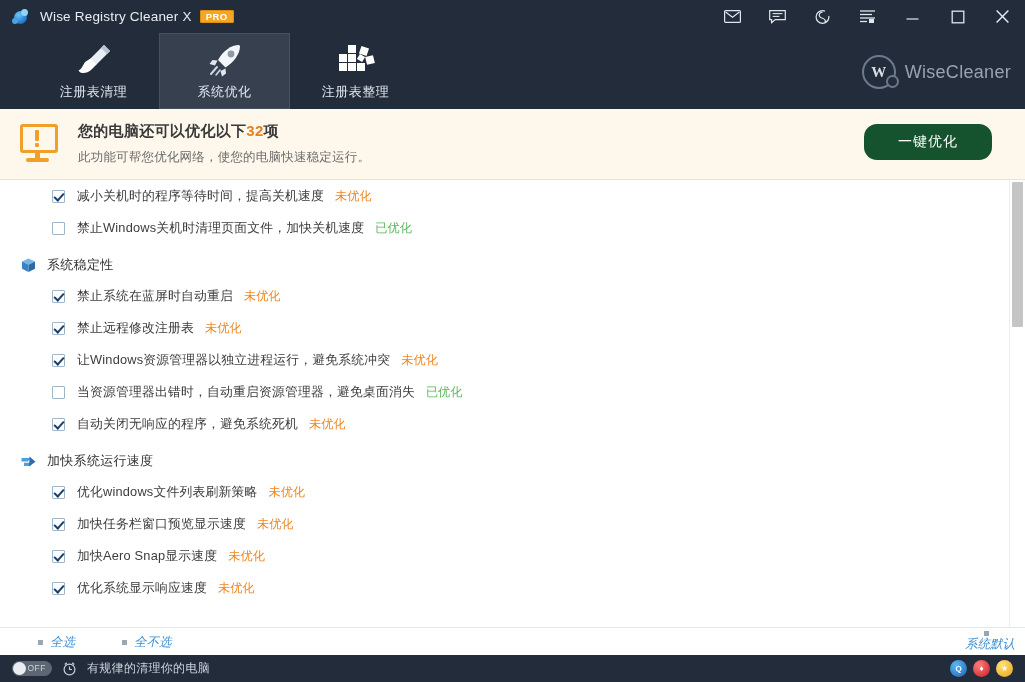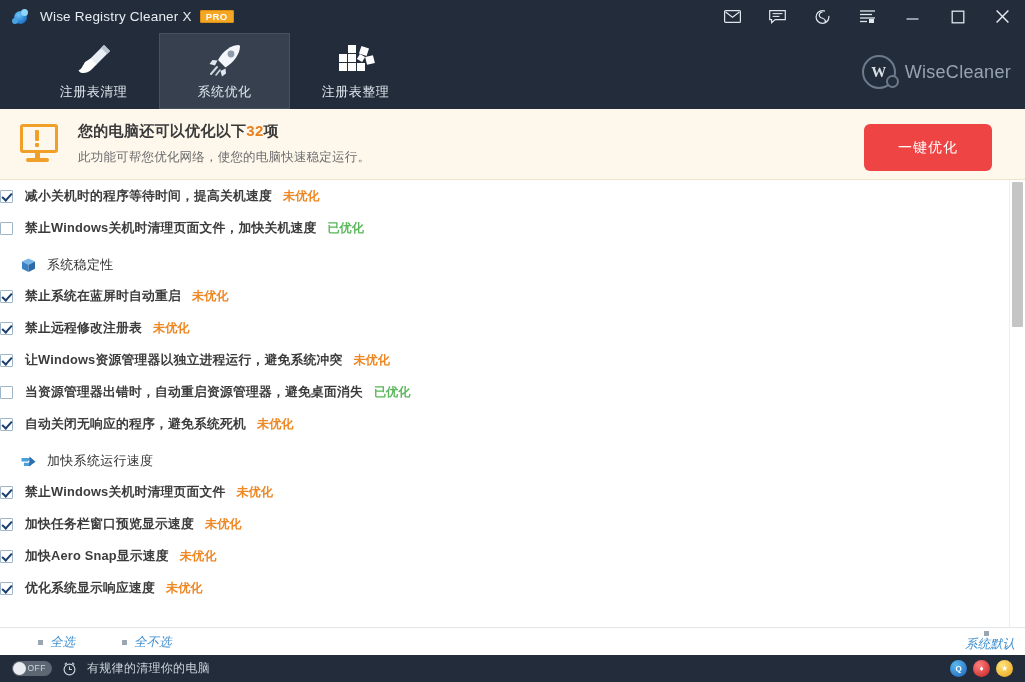--- a/index.html
+++ b/index.html
@@ -71,35 +71,35 @@
   .mon{position:absolute;left:2px;top:2px;width:38px;height:29px;border:3px solid #f0a028;border-radius:3px;box-sizing:border-box;}
   .mon-bang{position:absolute;left:17px;top:8px;width:4px;height:11px;background:#f0a028;border-radius:1px;}
   .mon-dot{position:absolute;left:17px;top:21px;width:4px;height:4px;background:#f0a028;border-radius:1px;}
   .mon-neck{position:absolute;left:17px;top:31px;width:5px;height:5px;background:#f0a028;}
   .mon-base{position:absolute;left:8px;top:36px;width:23px;height:3.5px;background:#f0a028;border-radius:2px;}
   .banner-texts{margin-left:16px;}
   .banner-title{font-size:15px;color:#3a3a3a;font-weight:bold;letter-spacing:.3px;}
   .banner-title .cnt{color:#e8801e;}
   .banner-sub{font-size:12.5px;color:#6d6d6d;margin-top:8px;letter-spacing:.2px;}
   .optimize-btn{
-    position:absolute;right:33px;top:124px;width:128px;height:47px;
-    background:#ef4444;color:#fff;font-size:14px;border:none;border-radius:6px;
+    position:absolute;right:33px;top:124px;width:128px;height:36px;
+    background:#14532d;color:#fff;font-size:14px;border:none;border-radius:13px;
     display:flex;align-items:center;justify-content:center;cursor:pointer;letter-spacing:1px;
   }
 
   
   .list-wrap{
     position:absolute;left:0;top:180px;width:1025px;height:447px;
     background:#fff;overflow:hidden;
   }
   .list{position:absolute;left:0;top:0;width:1008px;}
   .group-head{display:flex;align-items:center;height:30px;padding-left:20px;margin-top:6px;}
   .group-icon{width:17px;height:17px;flex:none;display:flex;align-items:center;justify-content:center;}
   .group-title{font-size:13px;color:#333;margin-left:10px;letter-spacing:.3px;}
-  .opt-row{display:flex;align-items:center;height:32px;font-weight:bold;}
+  .opt-row{display:flex;align-items:center;height:32px;padding-left:52px;}
   .cbx{
     width:13px;height:13px;border:1px solid #9fb6c8;background:#fff;border-radius:1px;
     flex:none;position:relative;cursor:pointer;box-sizing:border-box;
   }
   .cbx.on:after{
     content:"";position:absolute;left:3px;top:0px;width:4px;height:8px;
     border:solid #1b3d6b;border-width:0 2px 2px 0;transform:rotate(42deg);
   }
   .opt-label{font-size:12.8px;color:#3c3c3c;margin-left:12px;letter-spacing:.2px;white-space:nowrap;}
   .opt-status{font-size:12.2px;margin-left:11px;white-space:nowrap;}
@@ -326,21 +326,21 @@
             <svg width="17" height="17" viewBox="0 0 17 17">
               <path d="M1.5 5 H10.5 L8 8.5 H1.5 Z" fill="#4aa0dd"></path>
               <path d="M4 9.8 H12.5 L10 13 H4 Z" fill="#4aa0dd"></path>
               <path d="M9.5 3.5 L15.5 8.8 L9 13.4 Z" fill="#2f6fae"></path>
             </svg>
           </div>
           <div class="group-title">加快系统运行速度</div>
         </div>
         <div class="opt-row">
           <div class="cbx on"></div>
-          <div class="opt-label">禁止Windows关机时清理页面文件</div>
+          <div class="opt-label">优化windows文件列表刷新策略</div>
           <div class="opt-status st-no">未优化</div>
         </div>
         <div class="opt-row">
           <div class="cbx on"></div>
           <div class="opt-label">加快任务栏窗口预览显示速度</div>
           <div class="opt-status st-no">未优化</div>
         </div>
         <div class="opt-row">
           <div class="cbx on"></div>
           <div class="opt-label">加快Aero Snap显示速度</div>

